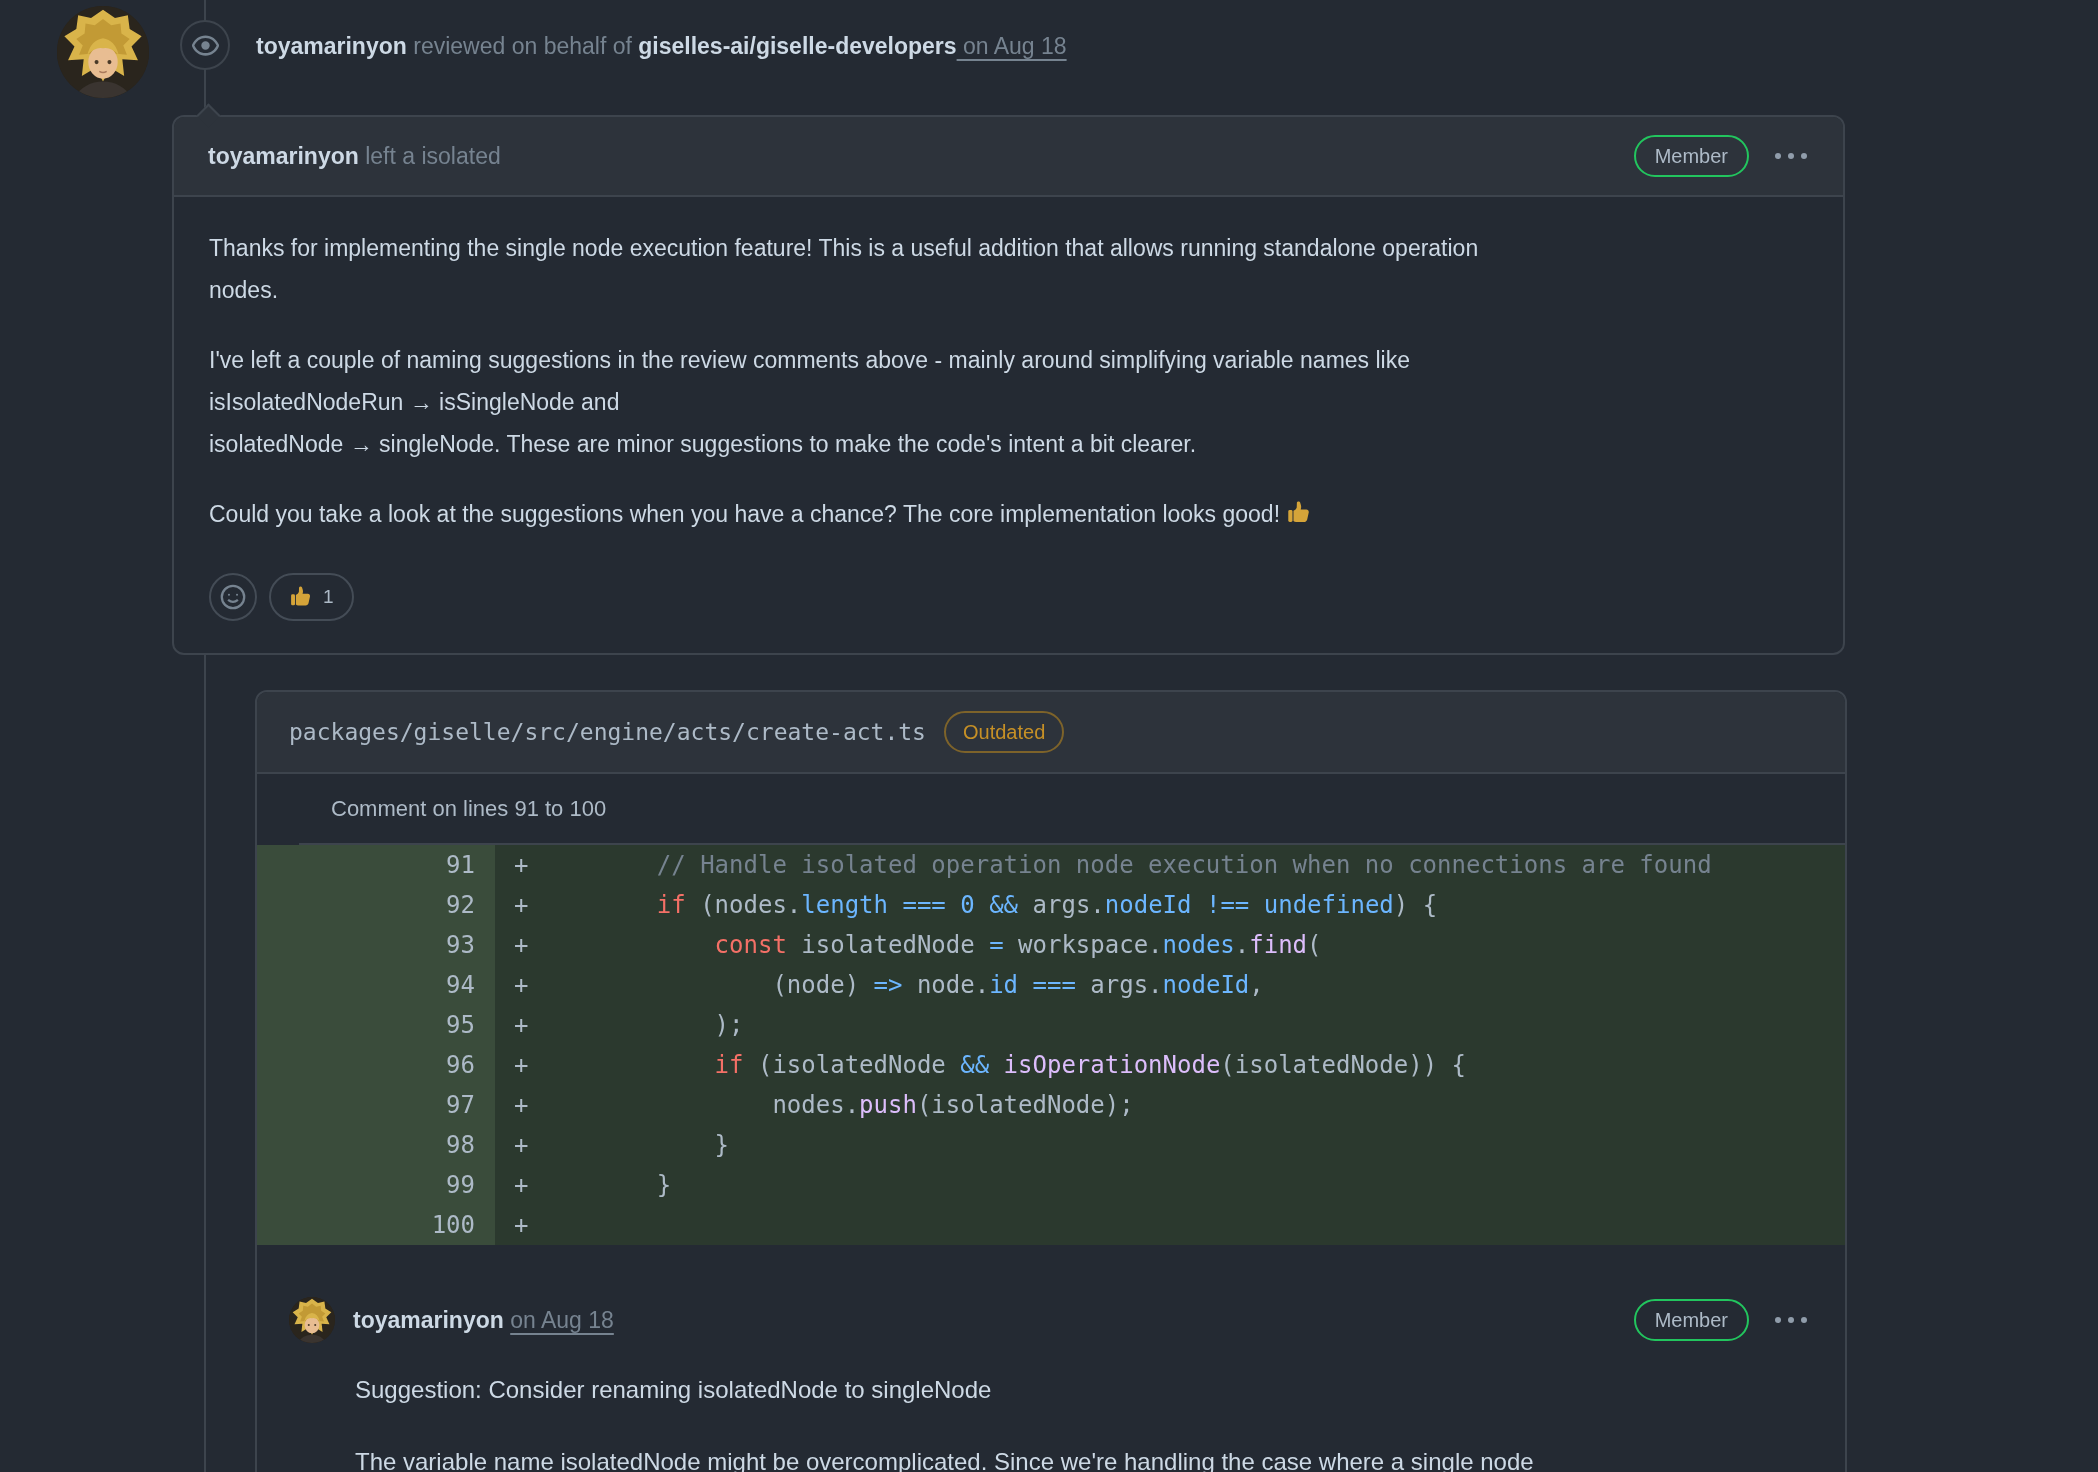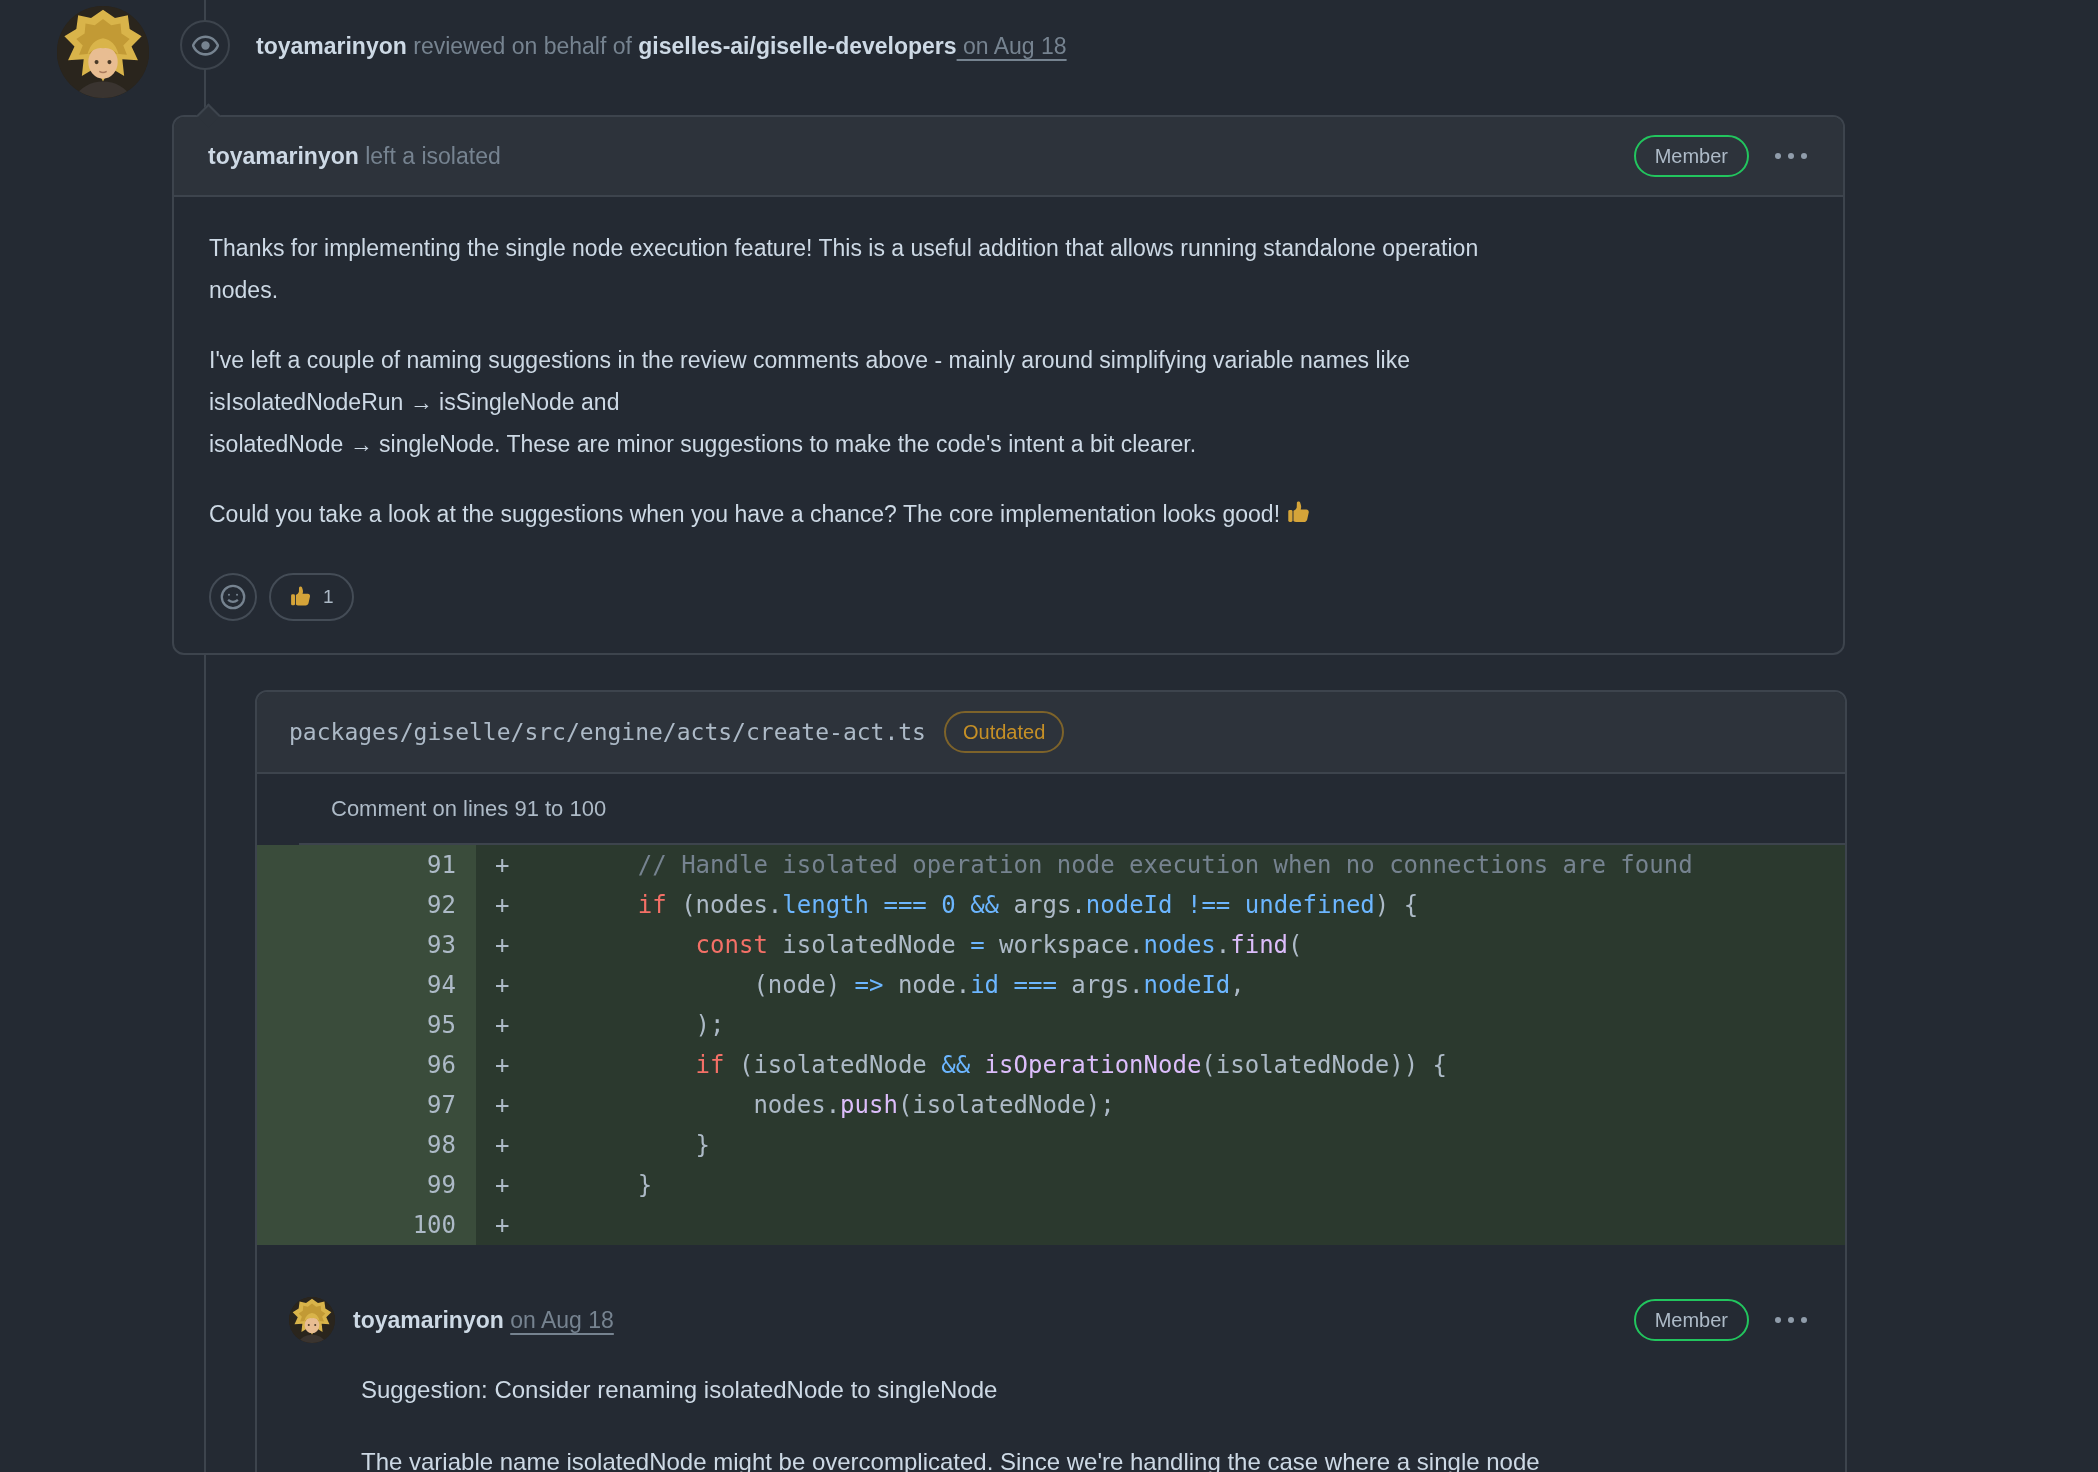--- a/index.html
+++ b/index.html
@@ -58,32 +58,32 @@
   .file-header { height:82px; background:#2d333b; border-bottom:2px solid #3d444d; border-radius:10px 10px 0 0;
                  display:flex; align-items:center; padding:0 32px; gap:18px; }
   .file-path { font-family:"DejaVu Sans Mono", monospace; font-size:23px; color:#adbac7; }
   .outdated-badge { border:2px solid #7d632a; border-radius:21px; height:42px; padding:0 17px;
                     display:inline-flex; align-items:center; font-size:20px; color:#c69026; }
   .comment-lines { height:71px; display:flex; align-items:center; padding:0 32px; font-size:22px; color:#adbac7;
                    border-bottom:2px solid #3d444d;margin-left:42px; }
 
   
   .diff-row { display:flex; height:40px; font-family:"DejaVu Sans Mono", monospace; font-size:24px; }
-  .diff-num { width:219px; flex:none; background:#3a4c3b; color:#adbac7; text-align:right;
+  .diff-num { width:238px; flex:none; background:#3a4c3b; color:#adbac7; text-align:right;
               padding-right:20px; line-height:40px; cursor:pointer; }
   .diff-code { flex:1; background:#2b392e; display:flex; line-height:40px; padding-left:19px; white-space:pre; }
   .diff-sign { width:85px; flex:none; color:#adbac7; }
 
   
   .thread-comment { display:flex; gap:18px; padding:52px 36px 0 32px; }
   .avatar-sm { width:46px; height:46px; }
   .thread-comment-main { flex:1; }
   .tc-head { display:flex; align-items:center; height:46px; font-size:23px; color:#768390; white-space:pre; }
   .tc-head b { color:#cdd9e5; font-weight:700; }
-  .thread-comment-main p { margin:26px 8px 30px; font-size:24px; line-height:42px; color:#cdd9e5; }
+  .thread-comment-main p { margin:26px 2px 30px; font-size:24px; line-height:42px; color:#cdd9e5; }
   .thread-comment-main p + p { margin-top:0; }
 </style>
 </head>
 <body>
 
 <div class="canvas">
   <div class="timeline-line"></div>
 
   <div class="avatar avatar-lg">
     <svg viewBox="0 0 100 100">

